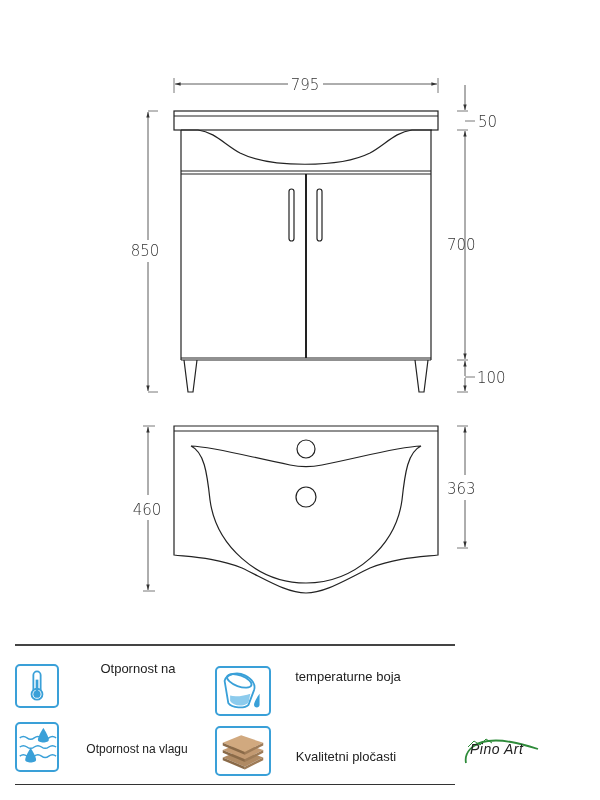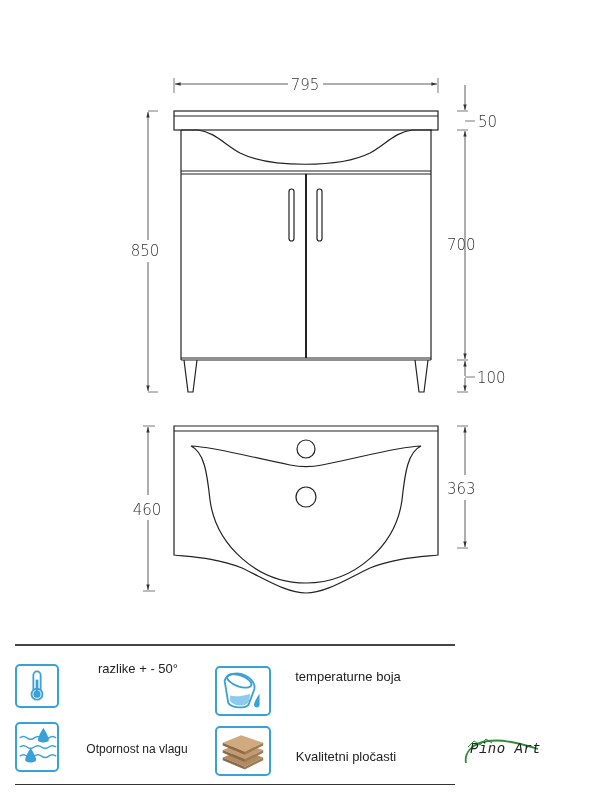--- a/index.html
+++ b/index.html
@@ -8,21 +8,21 @@
   .dim-label { font-family:"DejaVu Sans", sans-serif; font-size:15px; fill:#333; font-weight:300; }
   .features { position:absolute; left:0; top:640px; width:600px; height:160px; }
   .rule { position:absolute; left:15px; width:440px; height:2px; background:#444; }
   .rule.top { top:4px; height:2px; }
   .rule.bottom { top:144px; height:1px; background:#333; }
   .feature { position:absolute; display:flex; align-items:center; }
   .icon-box { width:44px; height:44px; border:2.5px solid #3aa0d8; border-radius:5px; box-sizing:border-box; position:relative; overflow:hidden; }
   .icon-box svg { position:absolute; left:0; top:0; width:100%; height:100%; }
   .ftext { font-family:"Liberation Sans", sans-serif; font-size:13px; color:#222; text-align:center; line-height:17px; }
   .logo { position:absolute; left:458px; top:733px; width:110px; height:40px; }
-  .logo-text { position:absolute; left:12px; top:8px; font-family:Liberation Mono, monospace; font-style:italic; font-size:14px; color:#222; letter-spacing:0.5px; }
+  .logo-text { position:absolute; left:12px; top:8px; font-family:Liberation Sans, sans-serif; font-style:italic; font-size:14px; color:#222; letter-spacing:0.5px; }
 </style>
 </head>
 <body>
 
 <svg class="drawing" viewBox="0 0 600 620" xmlns="http://www.w3.org/2000/svg">
   <defs>
     <marker id="arr" viewBox="0 0 10 10" refX="10" refY="5" markerWidth="7" markerHeight="7" orient="auto-start-reverse">
       <path d="M0,2 L10,5 L0,8 z" fill="#333"></path>
     </marker>
   </defs>
@@ -109,21 +109,21 @@
     <div class="icon-box">
       <svg viewBox="0 0 44 44">
         <rect x="18" y="6" width="8" height="24" rx="4" fill="none" stroke="#3aa0d8" stroke-width="2"></rect>
         <circle cx="22" cy="31" r="6" fill="#fff" stroke="#3aa0d8" stroke-width="2"></circle>
         <rect x="20.5" y="15" width="3" height="14" fill="#3aa0d8"></rect>
         <circle cx="22" cy="31" r="4" fill="#3aa0d8"></circle>
       </svg>
     </div>
   </div>
   <div class="ftext" style="position:absolute; left:78px; top:20px; width:120px;">
-    <div>razlike + - 50°</div>
+    <div>Otpornost na</div>
   </div>
 
   <div class="feature" style="left:215px; top:26px;">
     <div class="icon-box" style="width:56px;height:50px;">
       <svg viewBox="0 0 56 50">
         <path d="M8,14 C10,6 22,4 30,8 C38,12 42,18 40,24 L34,40 C30,44 16,44 12,38 Z" fill="none" stroke="#3aa0d8" stroke-width="2"></path>
         <path d="M14,30 C20,32 30,30 36,28 L34,38 C28,42 18,42 14,36 Z" fill="#8ccbed"></path>
         <ellipse cx="24" cy="14" rx="14" ry="6" fill="none" stroke="#3aa0d8" stroke-width="2" transform="rotate(20 24 14)"></ellipse>
         <path d="M44,28 C44,28 38,36 38,40 C38,44 44,44 44,40 C44,36 44,28 44,28 Z" fill="#3aa0d8" transform="translate(2,0)"></path>
       </svg>

